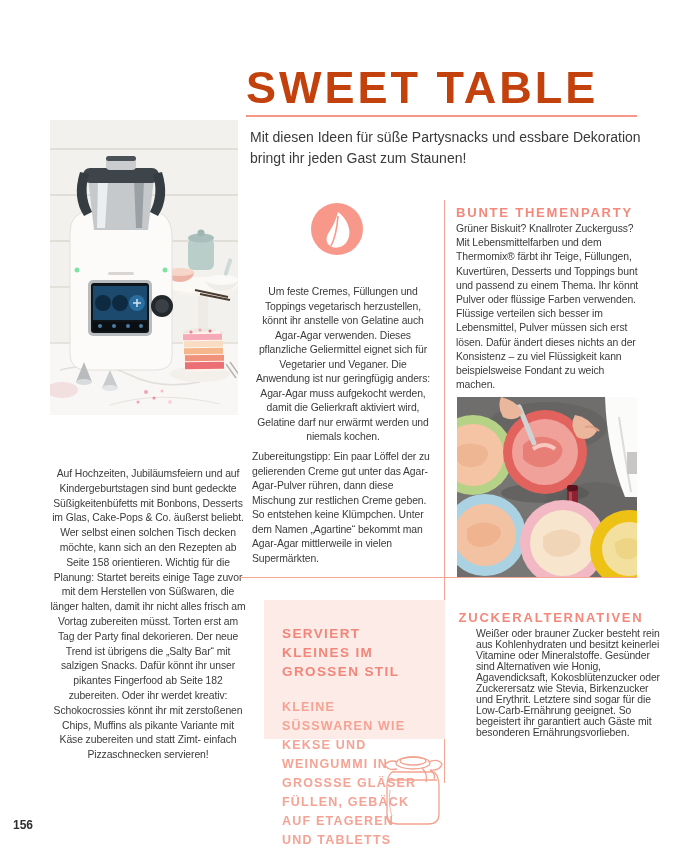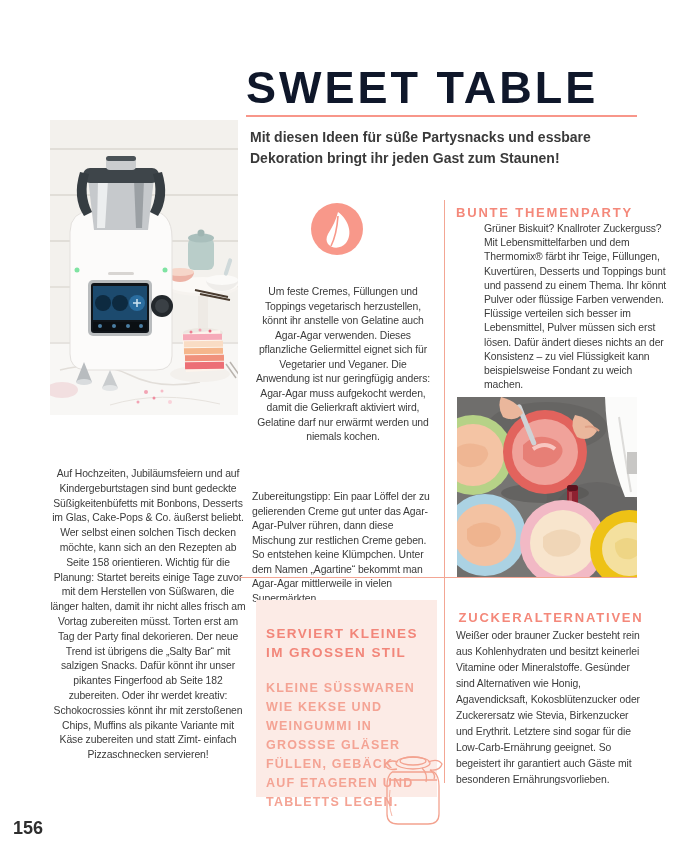--- a/index.html
+++ b/index.html
@@ -3,67 +3,67 @@
 <meta charset="utf-8">
 <style>
   html,body{margin:0;padding:0;background:#ffffff;}
   .page{
     position:relative;width:688px;height:850px;background:#ffffff;overflow:hidden;
     font-family:"Liberation Sans",sans-serif;color:#3b3b3b;
   }
   
   .title{
     position:absolute;left:246px;top:62px;width:400px;
-    font-size:45px;font-weight:bold;letter-spacing:3px;color:#0f172a;white-space:nowrap;
+    font-size:45px;font-weight:bold;letter-spacing:3px;color:#c2410c;white-space:nowrap;
   }
   .title-rule{position:absolute;left:246px;top:115px;width:391px;height:2px;background:#f8968a;}
   .subtitle{
     position:absolute;left:250px;top:127px;width:392px;
-    font-size:14px;font-weight:bold;line-height:21px;color:#3a3a3a;
+    font-size:14px;font-weight:normal;line-height:21px;color:#3a3a3a;
   }
   
   .photo-left{position:absolute;left:50px;top:120px;width:188px;height:295px;overflow:hidden;}
   .photo-right{position:absolute;left:457px;top:397px;width:180px;height:180px;overflow:hidden;}
   
   .v-rule{position:absolute;left:444px;top:200px;width:1px;height:583px;background:#f3a694;}
   .h-rule{position:absolute;left:240px;top:577px;width:397px;height:1px;background:#f3a694;}
   
   .col-heading{
     position:absolute;color:#f4887a;font-weight:bold;font-size:13px;
     letter-spacing:1.8px;line-height:19px;
   }
   .body-copy{
     position:absolute;font-size:10.4px;line-height:14.8px;letter-spacing:-0.1px;color:#3b3b3b;
   }
   .left-heading{left:50px;top:430px;width:200px;font-size:13.5px;}
   .left-body{left:50px;top:467px;width:196px;text-align:center;}
   .mid-heading{left:252px;top:262px;width:190px;}
   .mid-body-1{left:252px;top:285px;width:182px;line-height:14.5px;text-align:center;}
-  .mid-body-2{left:252px;top:450px;width:182px;line-height:14.5px;margin-top:40px;}
+  .mid-body-2{left:252px;top:450px;width:182px;line-height:14.5px;}
   .right-heading-1{left:456px;top:203px;width:190px;}
-  .right-body-1{left:456px;top:222px;width:184px;line-height:14.2px;margin-left:28px;}
+  .right-body-1{left:456px;top:222px;width:184px;line-height:14.2px;}
   .right-heading-2{left:456px;top:608px;width:190px;text-align:center;}
-  .right-body-2{left:456px;top:628px;width:184px;line-height:16px;}
+  .right-body-2{left:476px;top:628px;width:184px;line-height:11px;}
   
   .leaf-badge{position:absolute;left:311px;top:203px;width:52px;height:52px;}
   
   .info-box{
-    position:absolute;left:256px;top:600px;width:181px;height:197px;
-    background:#fcebe6;box-sizing:border-box;padding:24px 16px 0 10px;
+    position:absolute;left:264px;top:600px;width:181px;height:139px;
+    background:#fcebe6;box-sizing:border-box;padding:24px 16px 0 18px;
   }
   .info-box-heading{
     color:#f2范;color:#f2867a;font-weight:bold;font-size:13.5px;letter-spacing:1.4px;line-height:19px;
   }
   .info-box-body{
     margin-top:17px;color:#f4a394;font-weight:bold;font-size:12.5px;
     letter-spacing:1.2px;line-height:19px;
   }
   .jar{position:absolute;left:378px;top:750px;width:72px;height:80px;}
   
-  .page-number{position:absolute;left:13px;top:818px;font-size:18px;font-weight:bold;color:#2e2e2e;}
+  .page-number{position:absolute;left:13px;top:818px;font-size:12px;font-weight:bold;color:#2e2e2e;}
 </style>
 </head>
 <body>
 
 <div class="page">
 
   <div class="title">SWEET TABLE</div>
   <div class="title-rule"></div>
   <div class="subtitle">Mit diesen Ideen für süße Partysnacks und essbare Dekoration bringt ihr jeden Gast zum Staunen!</div>
 

